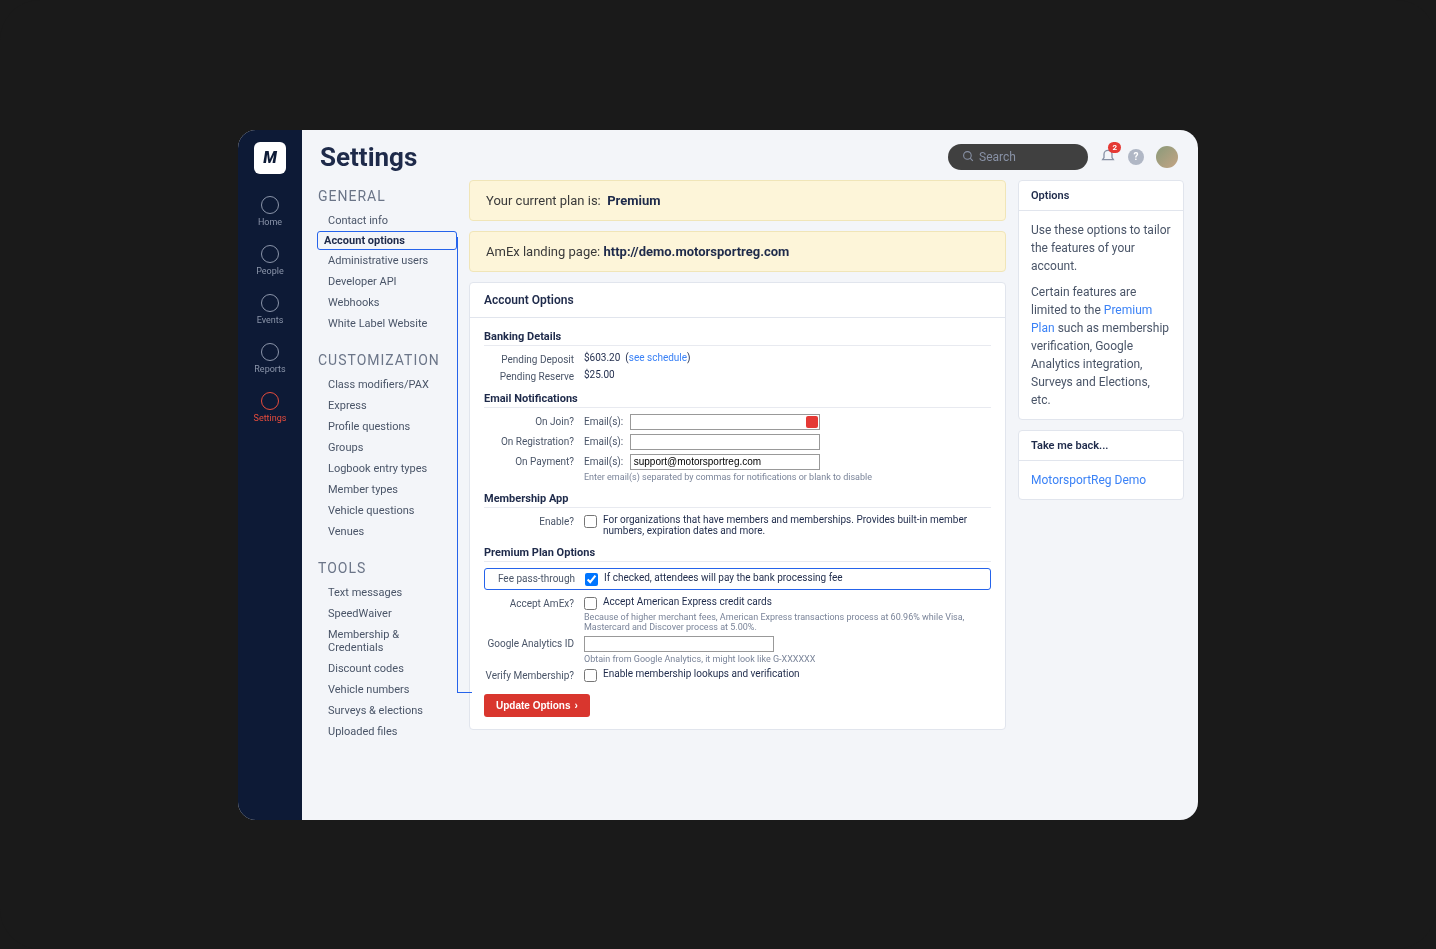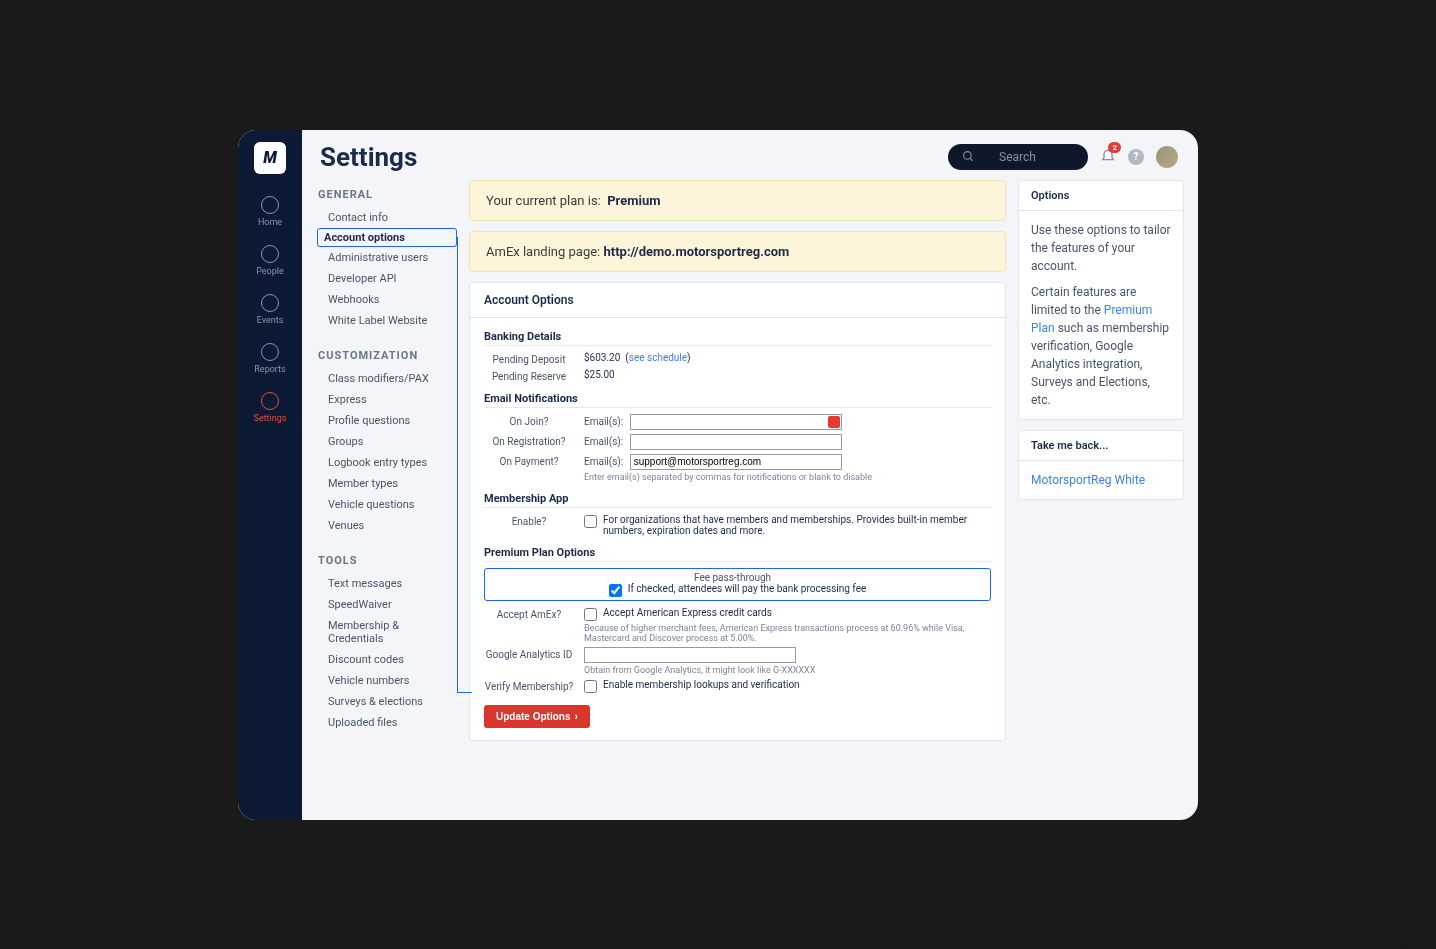--- a/index.html
+++ b/index.html
@@ -83,26 +83,26 @@
   padding: 12px 20px 8px 18px;
   gap: 12px;
 }
 .page-title {
   font-size: 26px;
   font-weight: 700;
   color: #1e2a4a;
   flex: 1;
 }
 .search-pill {
-  background: #0f172a;
+  background: #404040;
   border-radius: 18px;
   padding: 6px 14px;
   display: flex;
   align-items: center;
-  gap: 24px;
+  gap: 4px;
   width: 140px;
   color: #8891a5;
   font-size: 12px;
 }
 .search-icon-svg { width: 13px; height: 13px; stroke: #8891a5; fill: none; stroke-width: 2; }
 .bell-wrap { position: relative; cursor: pointer; }
 .bell-icon-svg { width: 16px; height: 16px; stroke: #8891a5; fill: none; stroke-width: 2; }
 .badge {
   position: absolute;
   top: -5px;
@@ -141,22 +141,22 @@
   display: flex;
   overflow: hidden;
 }
 .sidebar-nav {
   width: 155px;
   padding: 8px 0 0 16px;
   font-size: 11px;
   overflow-y: auto;
 }
 .nav-heading {
-  font-size: 11px;
-  font-weight: 700;
+  font-size: 14px;
+  font-weight: 400;
   color: #6b7588;
   letter-spacing: 1px;
   margin: 18px 0 6px 0;
 }
 .nav-heading:first-child { margin-top: 0; }
 .nav-link {
   display: block;
   padding: 4px 0 4px 8px;
   color: #4a5568;
   cursor: pointer;
@@ -210,46 +210,45 @@
 }
 .section-h:first-child { margin-top: 0; }
 .form-row {
   display: flex;
   align-items: flex-start;
   margin-bottom: 4px;
   font-size: 10px;
 }
 .form-label {
   width: 100px;
-  text-align: center;
+  text-align: right;
   padding-right: 10px;
   color: #4a5568;
   padding-top: 2px;
   flex-shrink: 0;
 }
 .form-val { flex: 1; color: #1e2a4a; }
 .form-val a { color: #3b82f6; text-decoration: none; }
 .form-input {
   border: 1px solid #999;
   padding: 1px 3px;
   font-size: 10px;
-  width: 212px;
+  width: 190px;
   height: 16px;
 }
 .email-label { color: #4a5568; margin-right: 4px; }
 .hint { font-size: 9px; color: #7a8499; margin-top: 2px; }
 .checkbox-row { display: flex; gap: 6px; align-items: flex-start; }
 .checkbox-row input { margin-top: 1px; }
 .highlighted-row {
   border: 1.5px solid #2563eb;
   border-radius: 3px;
   padding: 3px 6px;
   margin-bottom: 6px;
   align-items: center;
-  flex-direction: column;
 }
 .highlighted-row .form-label { padding-top: 0; }
 .btn-primary {
   background: #d9362e;
   color: #fff;
   border: none;
   padding: 6px 12px;
   border-radius: 3px;
   font-size: 10px;
   font-weight: 600;
@@ -495,21 +494,21 @@
           <div class="card">
             <div class="card-header">Options</div>
             <div class="card-body">
               <p>Use these options to tailor the features of your account.</p>
               <p><span>Certain features are limited to the </span><a href="#">Premium Plan</a><span> such as membership verification, Google Analytics integration, Surveys and Elections, etc.</span></p>
             </div>
           </div>
           <div class="card">
             <div class="card-header">Take me back...</div>
             <div class="card-body">
-              <a href="#">MotorsportReg White</a>
+              <a href="#">MotorsportReg Demo</a>
             </div>
           </div>
         </div>
 
       </div>
     </div>
   </div>
 </div>
 
 </body></html>

